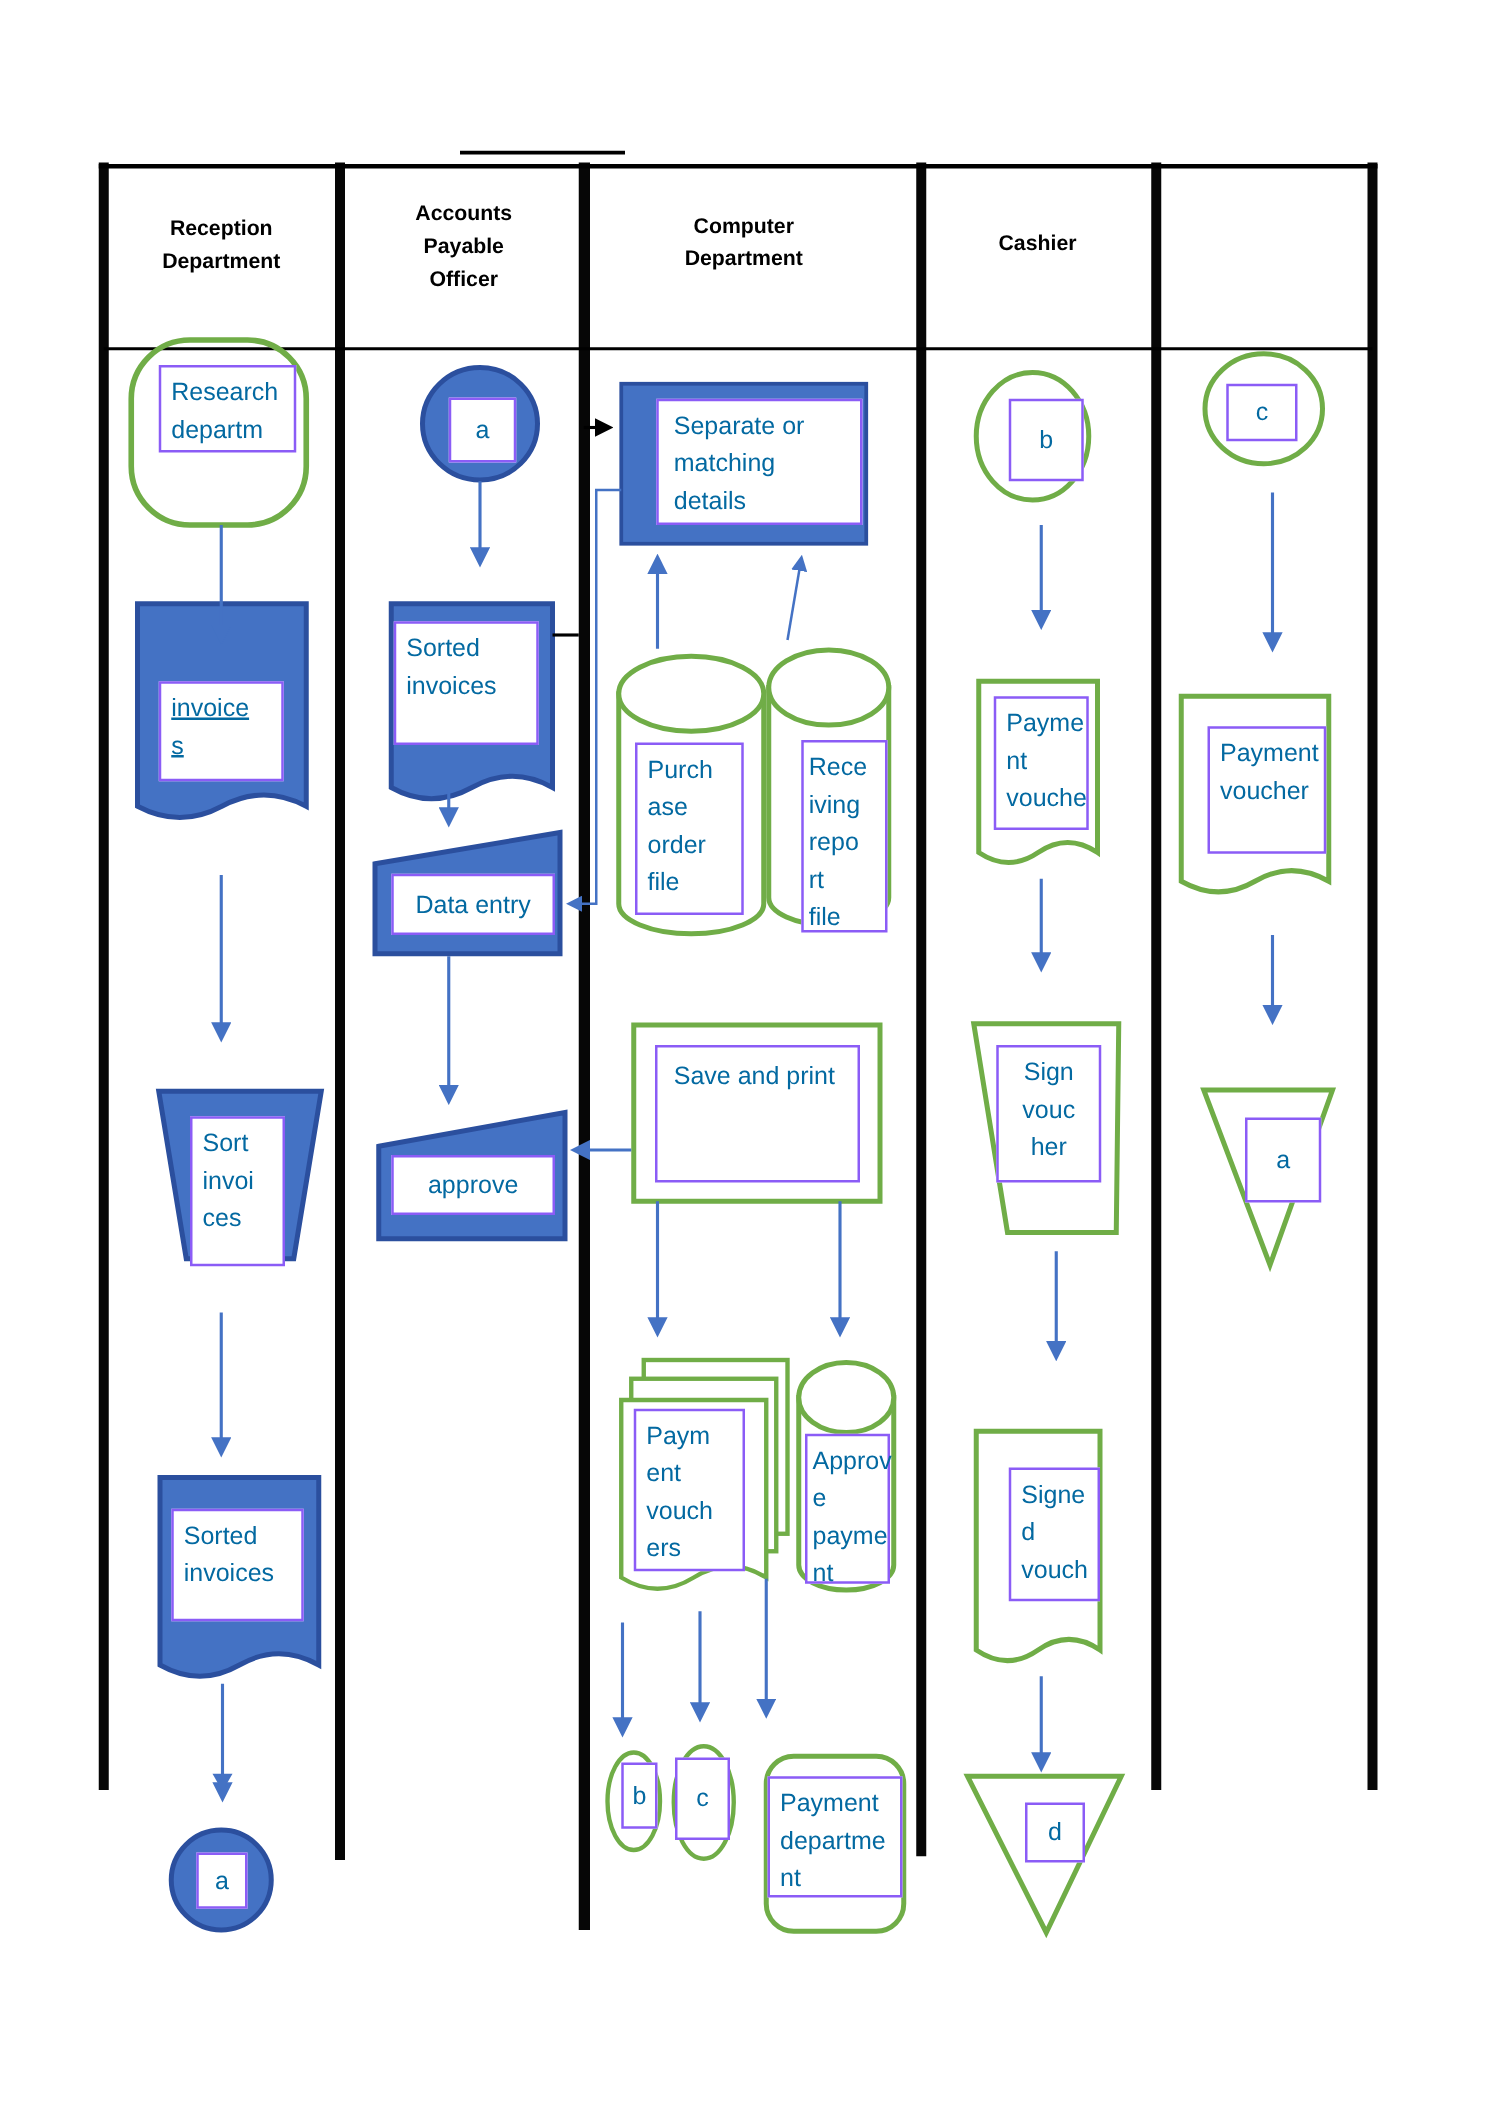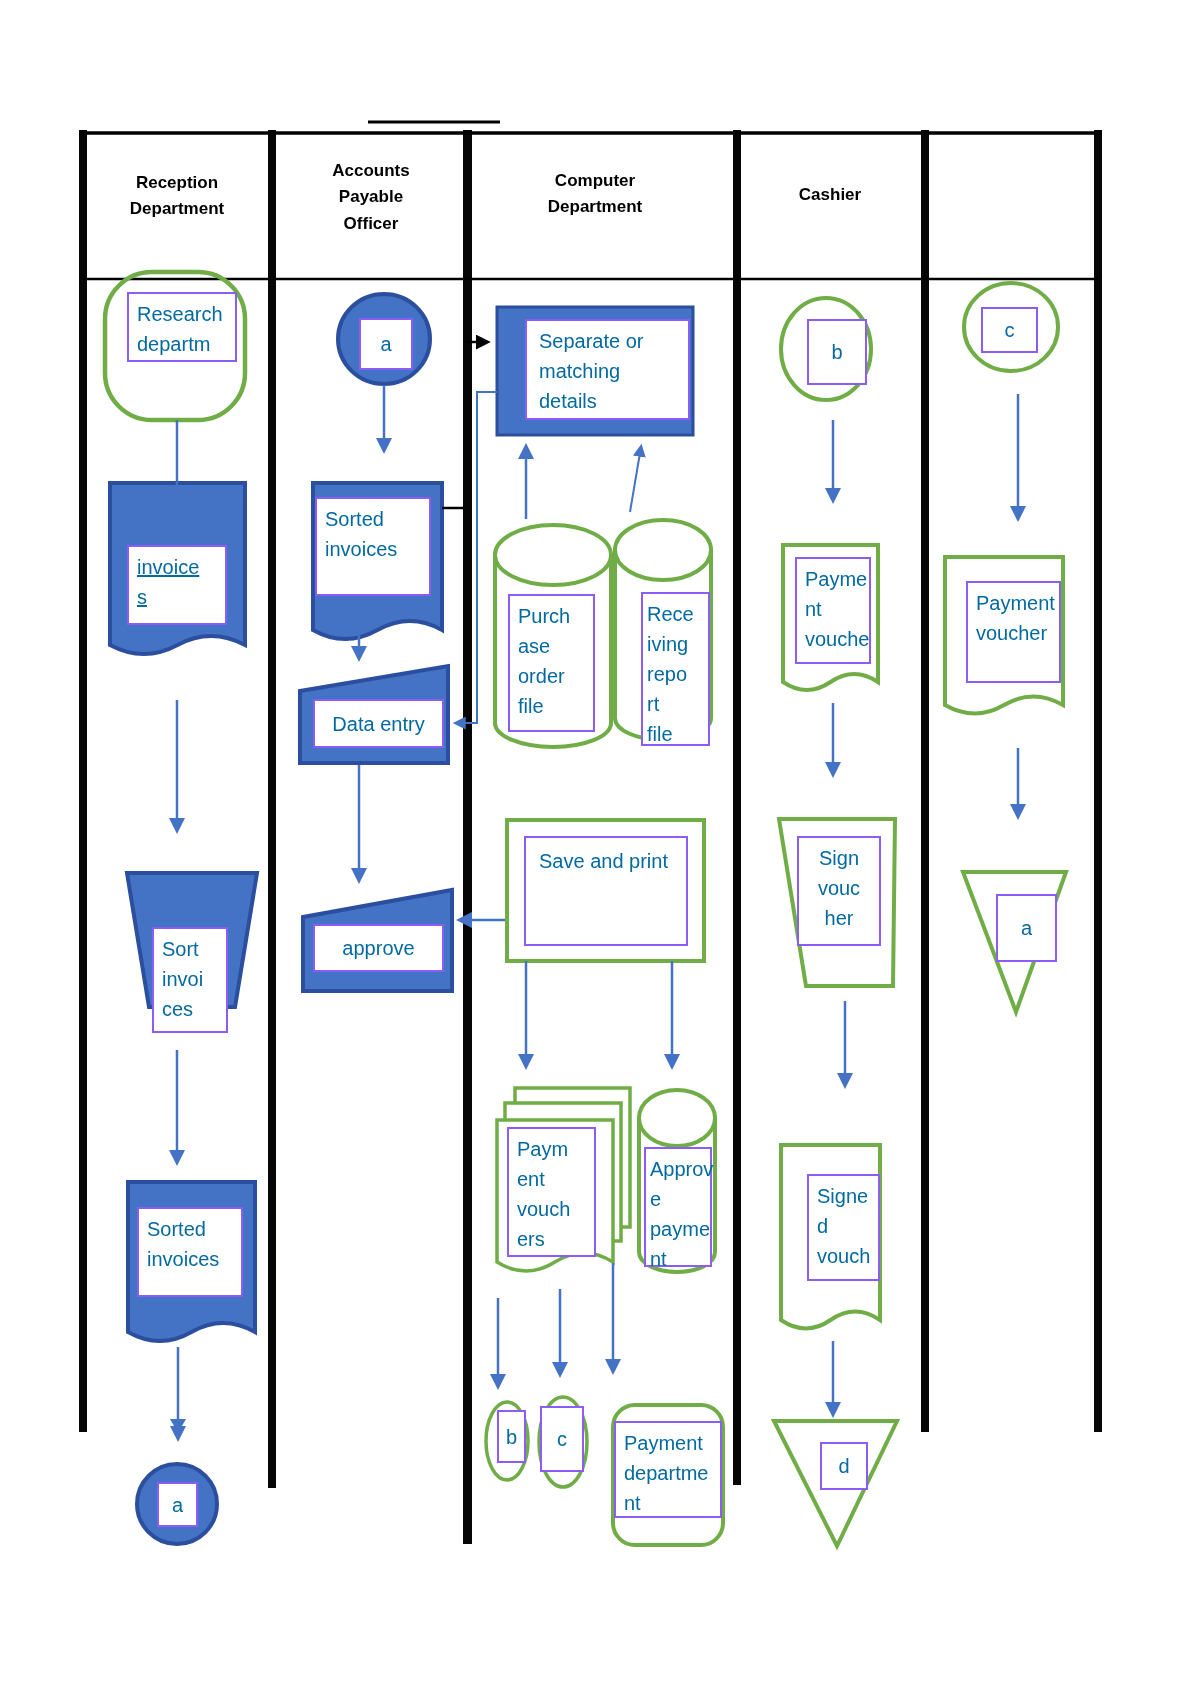--- a/index.html
+++ b/index.html
@@ -116,21 +116,21 @@
 
   <div class="lane-title" style="left:97px;  top:170px; width:160px;">Reception Department</div>
   <div class="lane-title" style="left:315px; top:158px; width:112px;">Accounts Payable Officer</div>
   <div class="lane-title" style="left:515px; top:168px; width:160px;">Computer Department</div>
   <div class="lane-title" style="left:778px; top:182px; width:104px;">Cashier</div>
 
   <div class="label" style="left:127px; top:292px; width:110px; height:70px;">Research
 departm</div>
   <div class="label" style="left:127px; top:545px; width:100px; height:80px;text-decoration:underline;">invoice
 s</div>
-  <div class="label" style="left:152px; top:893px; width:76px; height:106px;margin-top:34px;">Sort
+  <div class="label" style="left:152px; top:893px; width:76px; height:120px;">Sort
 invoi
 ces</div>
   <div class="label" style="left:137px; top:1207px; width:106px; height:90px;">Sorted
 invoices</div>
   <div class="label center" style="left:157px; top:1482px; width:41px; height:45px;">a</div>
 
   <div class="label center" style="left:359px; top:318px; width:54px; height:52px;">a</div>
   <div class="label" style="left:315px; top:497px; width:116px; height:99px;">Sorted
 invoices</div>
   <div class="label center" style="left:313px; top:699px; width:131px; height:49px;">Data entry</div>

